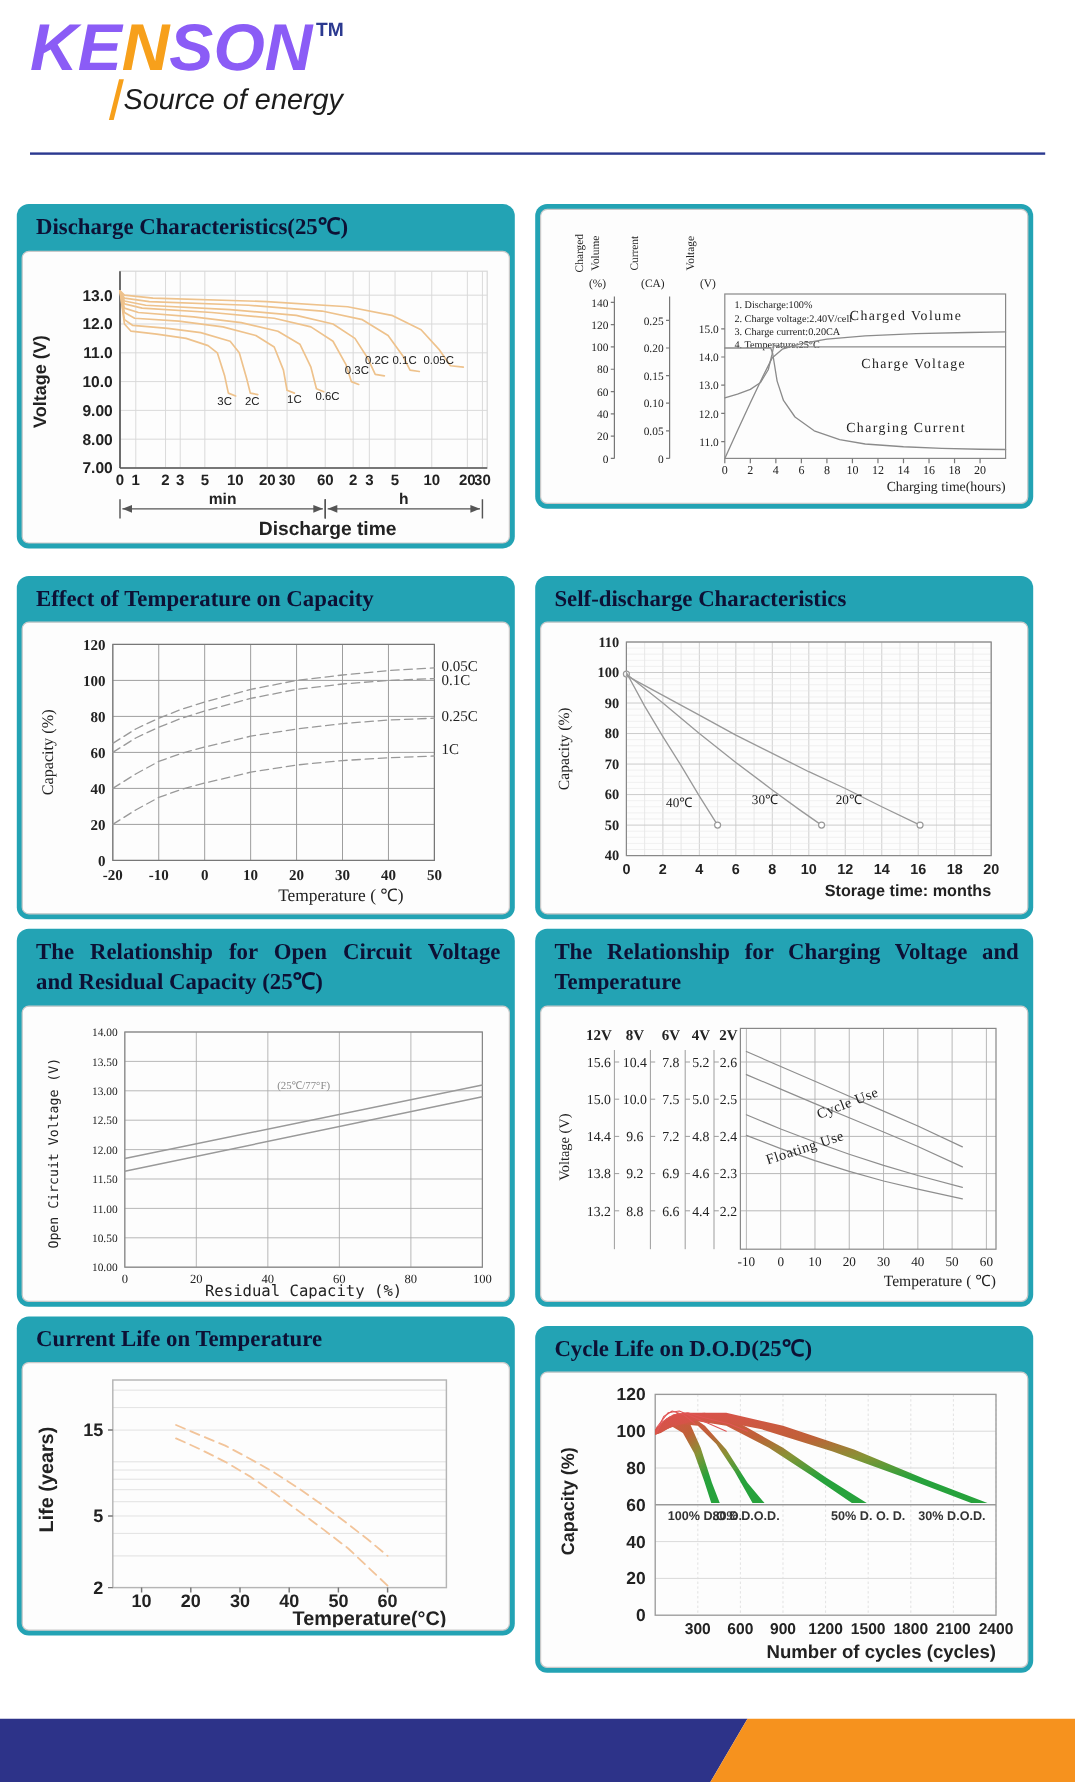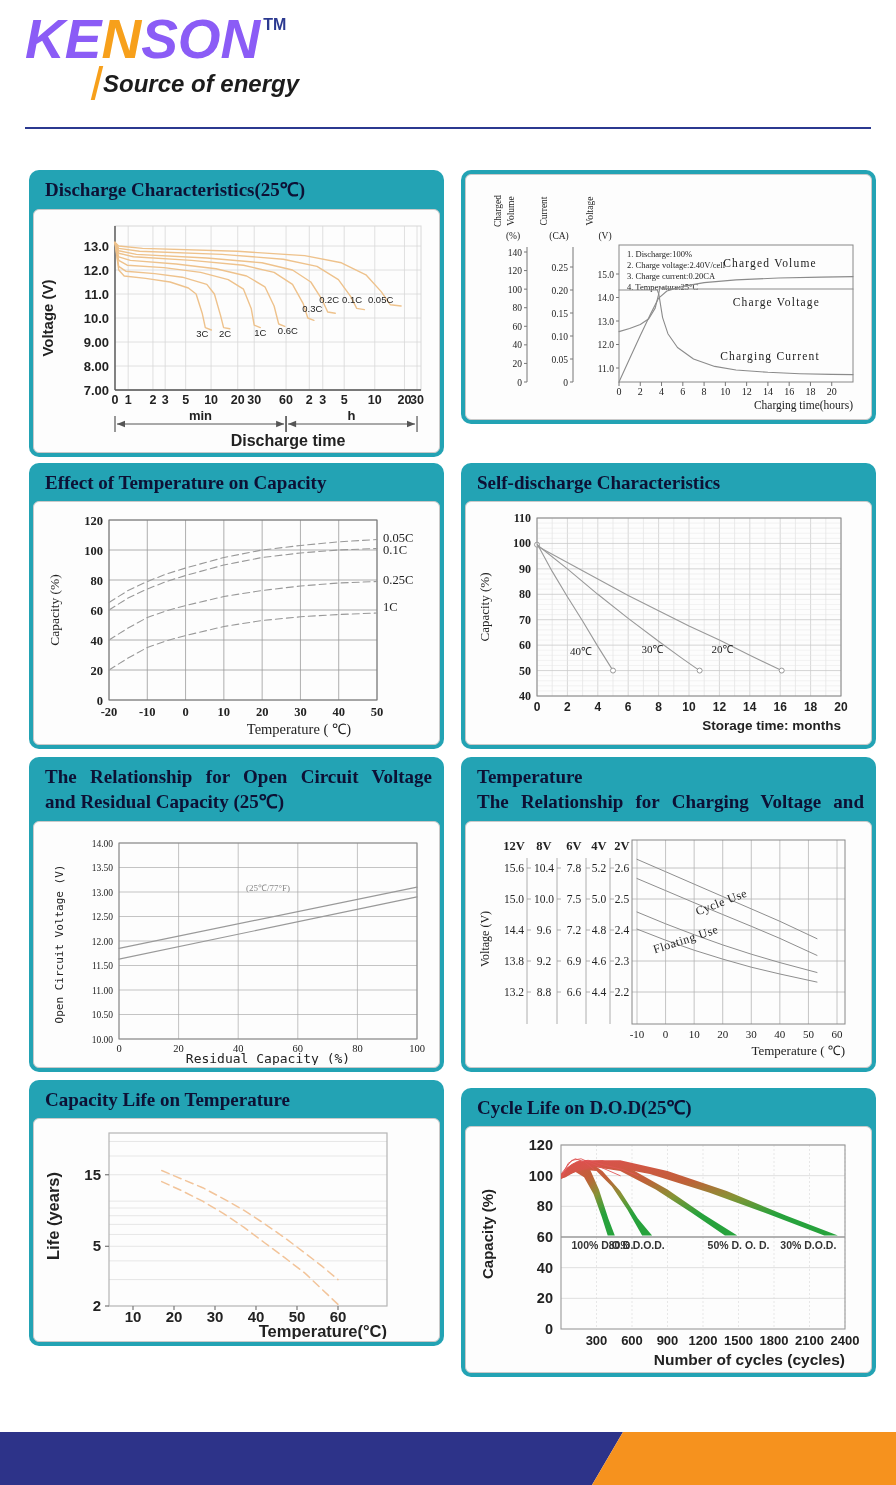--- a/index.html
+++ b/index.html
@@ -5,27 +5,27 @@
   html,body{margin:0;padding:0;}
   #page{position:relative;width:896px;height:1485px;background:#ffffff;overflow:hidden;
         font-family:"Liberation Sans",sans-serif;}
   
   #logo-block{position:absolute;left:25px;top:12px;width:400px;height:100px;}
   #logo-text{font-family:"Liberation Sans",sans-serif;font-weight:bold;font-style:italic;
              font-size:55px;letter-spacing:0px;line-height:1;}
   .logo-blue{color:#8b5cf6;} .logo-orange{color:#f7a01b;}
   #logo-tm{font-size:16px;font-weight:bold;font-style:normal;color:#2b3990;vertical-align:28px;margin-left:3px;}
   #logo-tagline{position:absolute;left:78px;top:58px;font-style:italic;font-size:24px;color:#1c1c1c;
-                font-family:"Liberation Sans",sans-serif;font-weight:bold;}
+                font-family:"Liberation Sans",sans-serif;}
   #logo-slash{position:absolute;left:70px;top:54px;width:4px;height:34px;background:#f7a01b;transform:skewX(-14deg);}
   #divider{position:absolute;left:25px;top:127px;width:846px;height:0;border-top:2px solid #2b3990;}
   
-  #grid{position:absolute;left:29px;top:170px;width:847px;}
+  #grid{position:absolute;left:14px;top:170px;width:847px;}
   .row{display:flex;gap:17px;align-items:flex-start;}
-  .row.gap1{margin-top:6px;} .row.gap2{margin-top:8px;}
+  .row.gap1{margin-top:23px;} .row.gap2{margin-top:8px;}
   .panel{flex:1;background:#23a3b4;border-radius:10px;padding:4px;box-sizing:border-box;}
   .panel.shift{margin-top:8px;}
   .panel-title{color:#0d1135;font-family:"Liberation Serif",serif;font-weight:bold;font-size:19px;
                padding:4px 8px 6px 12px;line-height:1.3;}
   .title-line{display:block;}
   .title-line.justify{text-align:justify;text-align-last:justify;}
   .panel-body{background:#fdfdfd;border-radius:6px;border:1px solid #c9c9c9;padding:2px 0;}
   .panel-body svg{display:block;margin:0 auto;}
   #footer{position:absolute;left:0;bottom:0;width:896px;height:53px;}
 </style>
@@ -409,22 +409,22 @@
               <text x="26" y="120" fill="#222222" font-size="11" font-family="&quot;DejaVu Sans Mono&quot;,monospace" text-anchor="middle" font-weight="normal" transform="rotate(-90 26 120)">Open Circuit Voltage (V)</text>
               <text x="231" y="239" fill="#222222" font-size="13" font-family="&quot;DejaVu Sans Mono&quot;,monospace" text-anchor="middle" font-weight="normal">Residual Capacity (%)</text>
               <text x="231" y="66.53000000000003" fill="#888" font-size="9" font-family="&quot;Liberation Serif&quot;,serif" text-anchor="middle" font-weight="normal">(25℃/77°F)</text>
               <path d="M82.0 124.4L380.0 63.1" fill="none" stroke="#999999" stroke-width="1.2" stroke-dasharray="none" stroke-linejoin="round" stroke-linecap="round"></path>
               <path d="M82.0 135.1L380.0 72.9" fill="none" stroke="#999999" stroke-width="1.2" stroke-dasharray="none" stroke-linejoin="round" stroke-linecap="round"></path>
             </svg>
           </div>
       </div>
       <div class="panel">
         <div class="panel-title">
+            <span class="title-line justify">The Relationship for Charging Voltage and</span>
             <span class="title-line">Temperature</span>
-            <span class="title-line justify">The Relationship for Charging Voltage and</span>
           </div>
         <div class="panel-body">
             <svg id="chart-5" width="399" height="241">
               <text x="45" y="26" fill="#222222" font-size="12.5" font-family="&quot;Liberation Serif&quot;,serif" text-anchor="middle" font-weight="bold">12V</text>
               <text x="75" y="26" fill="#222222" font-size="12.5" font-family="&quot;Liberation Serif&quot;,serif" text-anchor="middle" font-weight="bold">8V</text>
               <text x="105" y="26" fill="#222222" font-size="12.5" font-family="&quot;Liberation Serif&quot;,serif" text-anchor="middle" font-weight="bold">6V</text>
               <text x="130" y="26" fill="#222222" font-size="12.5" font-family="&quot;Liberation Serif&quot;,serif" text-anchor="middle" font-weight="bold">4V</text>
               <text x="153" y="26" fill="#222222" font-size="12.5" font-family="&quot;Liberation Serif&quot;,serif" text-anchor="middle" font-weight="bold">2V</text>
               <text x="45" y="48" fill="#222222" font-size="11.5" font-family="&quot;Liberation Serif&quot;,serif" text-anchor="middle" font-weight="normal">15.6</text>
               <text x="75" y="48" fill="#222222" font-size="11.5" font-family="&quot;Liberation Serif&quot;,serif" text-anchor="middle" font-weight="normal">10.4</text>
@@ -505,21 +505,21 @@
               <path d="M168.0 88.0L196.6 99.8L225.1 110.7L253.7 120.9L282.3 130.2L310.9 138.6L348.0 148.5" fill="none" stroke="#8e8e8e" stroke-width="1" stroke-dasharray="none" stroke-linejoin="round" stroke-linecap="round"></path>
               <path d="M168.0 105.1L196.6 116.2L225.1 126.2L253.7 135.1L282.3 143.2L310.9 150.0L348.0 158.1" fill="none" stroke="#8e8e8e" stroke-width="1" stroke-dasharray="none" stroke-linejoin="round" stroke-linecap="round"></path>
               <text x="218" y="119.02000000000002" fill="#222222" font-size="12" font-family="&quot;Liberation Serif&quot;,serif" text-anchor="middle" font-weight="normal" letter-spacing="0.5" transform="rotate(-18 218 119.02000000000002)">Floating Use</text>
             </svg>
           </div>
       </div>
     </div>
     <div class="row gap2">
       <div class="panel">
         <div class="panel-title">
-            <span class="title-line">Capacity Life on Temperature</span>
+            <span class="title-line">Current Life on Temperature</span>
           </div>
         <div class="panel-body">
             <svg id="chart-6" width="399" height="218">
               <line x1="72" y1="158.58631114164783" x2="350" y2="158.58631114164783" stroke="#ddd" stroke-width="0.7" stroke-dasharray="none"></line>
               <line x1="72" y1="139.8455006504028" x2="350" y2="139.8455006504028" stroke="#ddd" stroke-width="0.7" stroke-dasharray="none"></line>
               <line x1="72" y1="125.30899869919436" x2="350" y2="125.30899869919436" stroke="#ddd" stroke-width="0.7" stroke-dasharray="none"></line>
               <line x1="72" y1="113.43181179205064" x2="350" y2="113.43181179205064" stroke="#ddd" stroke-width="0.7" stroke-dasharray="none"></line>
               <line x1="72" y1="103.38979334745865" x2="350" y2="103.38979334745865" stroke="#ddd" stroke-width="0.7" stroke-dasharray="none"></line>
               <line x1="72" y1="94.69100130080564" x2="350" y2="94.69100130080564" stroke="#ddd" stroke-width="0.7" stroke-dasharray="none"></line>
               <line x1="72" y1="87.01812293369844" x2="350" y2="87.01812293369844" stroke="#ddd" stroke-width="0.7" stroke-dasharray="none"></line>

